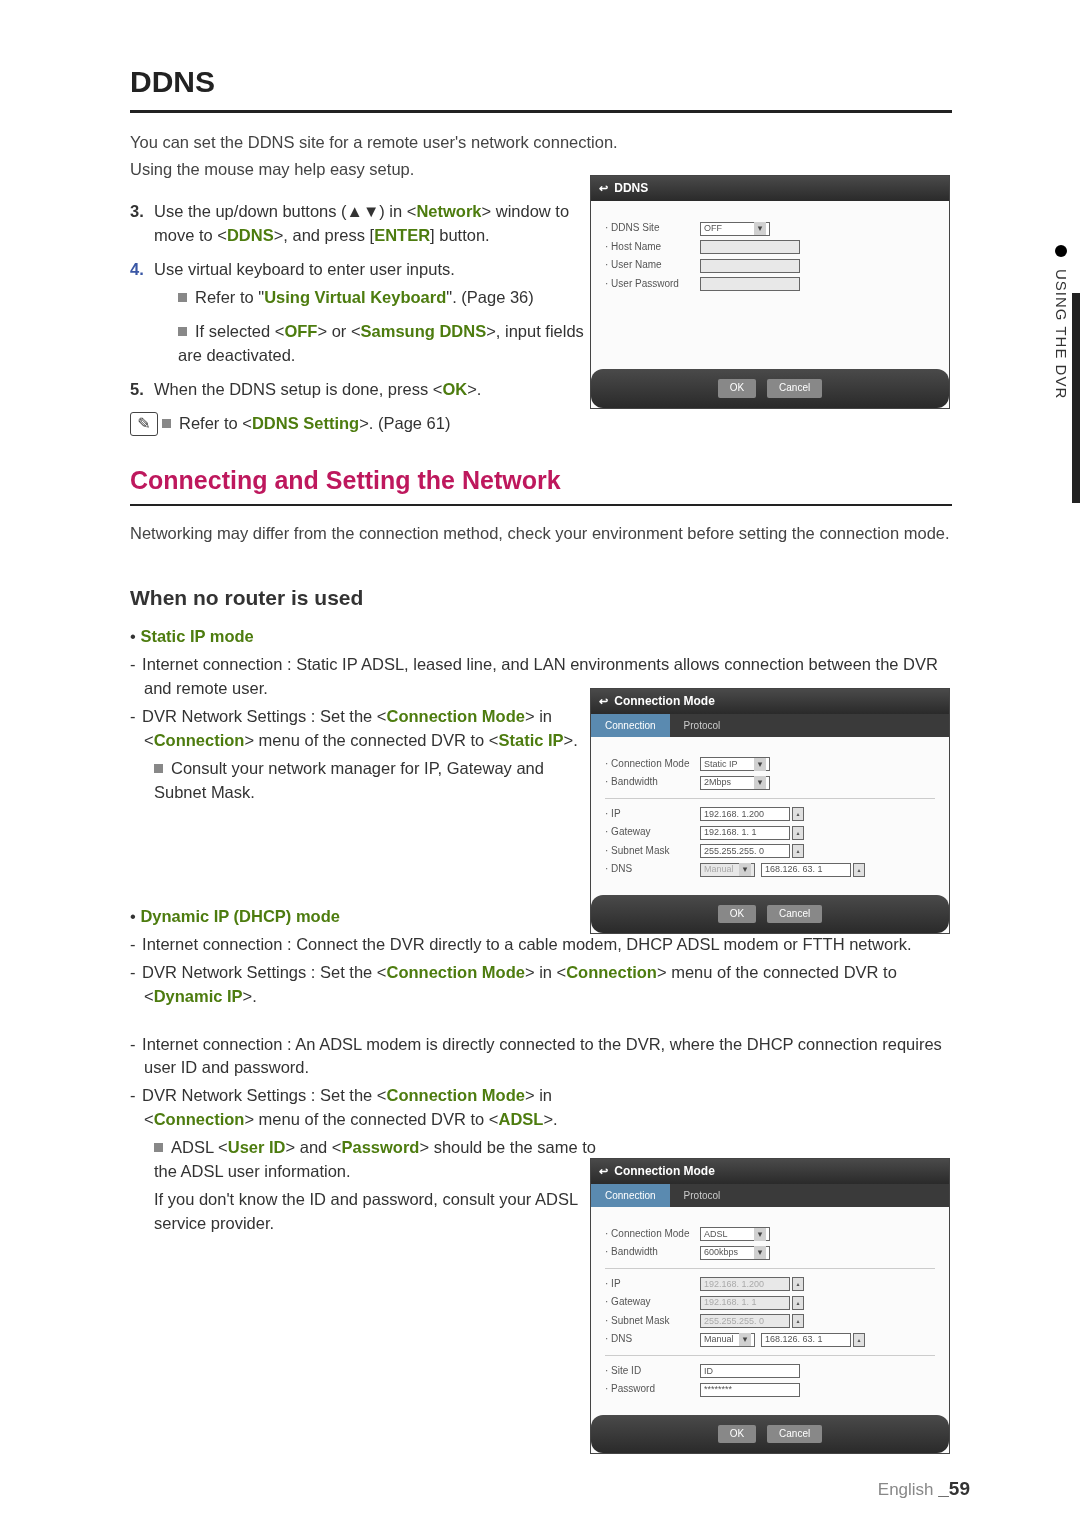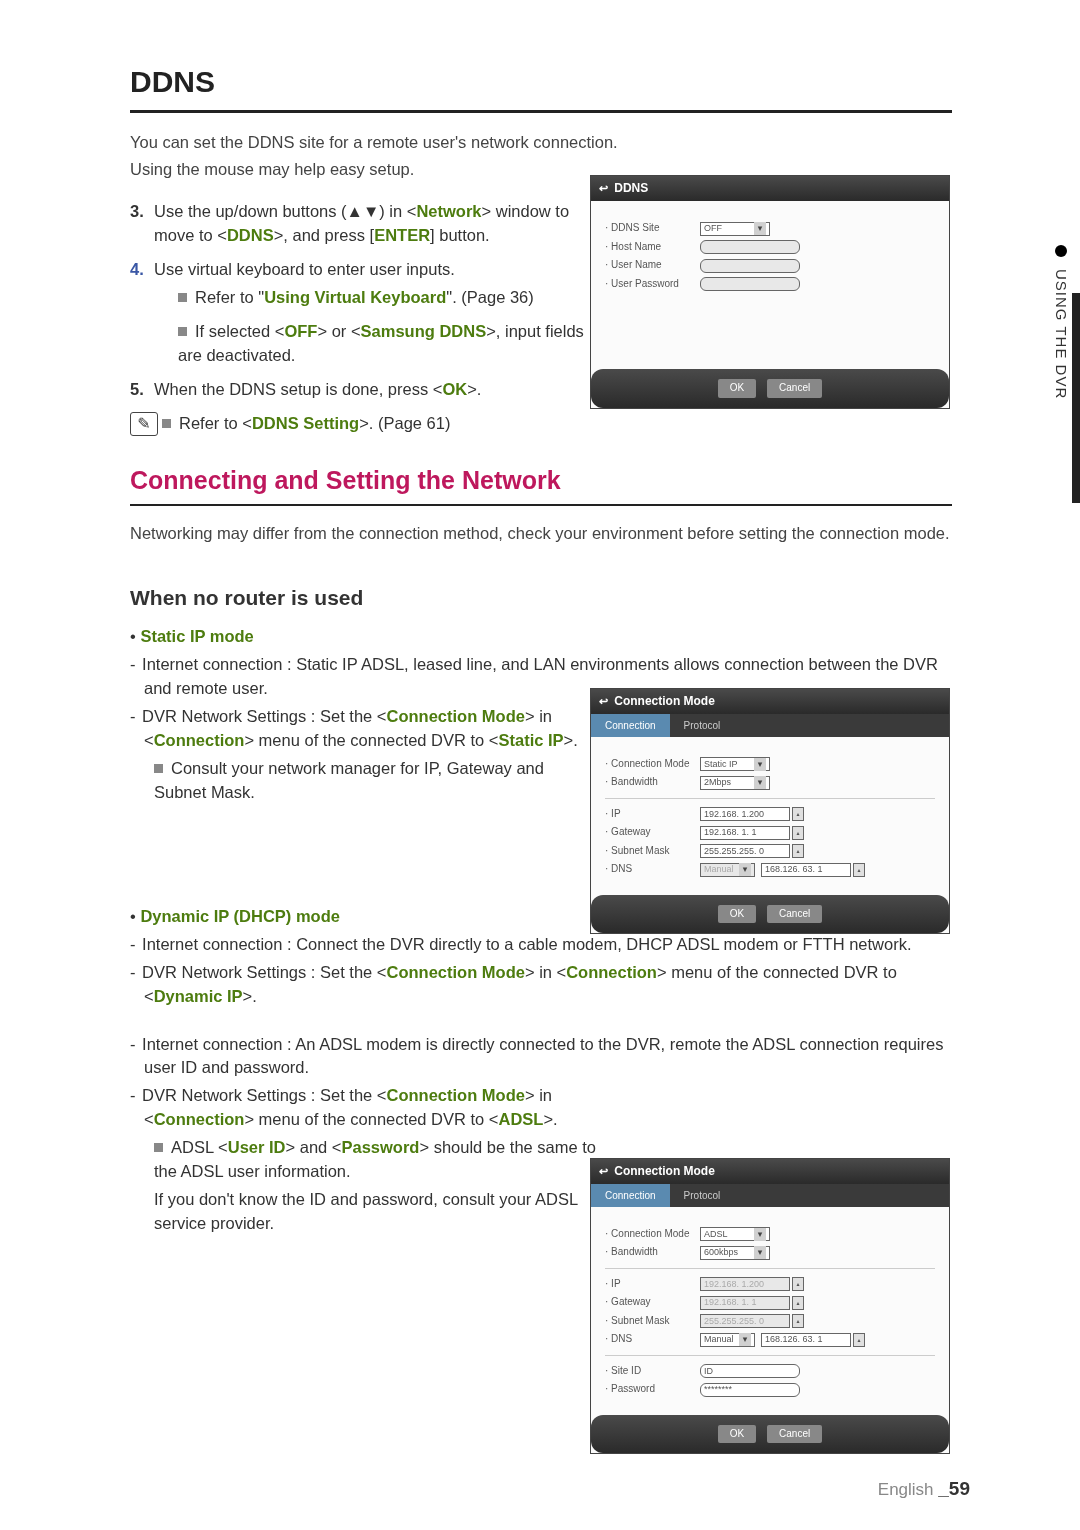--- a/index.html
+++ b/index.html
@@ -80,21 +80,21 @@
     color: #555;
   }
   .fb-title { background: linear-gradient(#4a4a4a,#2a2a2a); color:#fff; padding:4px 8px; font-size:12px; font-weight:bold; display:flex; align-items:center; gap:6px;}
   .fb-title .back::before { content:"↩"; font-size:11px; }
   .fb-body { padding: 20px 14px 14px 14px; min-height: 120px; }
   .fb-row { display:flex; align-items:center; margin-bottom:4px; }
   .fb-row label { width: 95px; color:#555; }
   .fb-row .field { flex:0 0 auto; height:14px; border:1px solid #666; background:#fff; padding:0 3px; display:flex; align-items:center; font-size:9px; }
   .fb-row .dd { width:70px; justify-content:space-between; }
   .fb-row .dd::after { content:"▾"; font-size:9px; color:#444; background:#d0d0d0; width:12px; text-align:center; margin-left:4px; }
-  .fb-row .txt { width:100px;border-radius:6px; }
+  .fb-row .txt { width:100px; }
   .fb-row .ip { width:90px; }
   .fb-row .step { width:12px; height:14px; border:1px solid #666; margin-left:2px; background:#e0e0e0; display:flex; flex-direction:column; font-size:6px; line-height:6px; align-items:center; justify-content:center;}
   .fb-row .step::before{content:"▴";}
   .fb-row .disabled { background:#e8e8e8; color:#aaa; }
   .fb-sep { border-top:1px solid #ccc; margin:8px 0; }
   .fb-foot { background: linear-gradient(#4a4a4a,#2a2a2a); padding:10px; text-align:center;border-radius:12px; }
   .fb-foot span { display:inline-block; background:#888; color:#fff; font-size:10px; padding:2px 12px; margin:0 4px; border-radius:2px; }
   .tabrow { display:flex; background:#3a3a3a; }
   .tabrow .tab { padding:3px 14px; font-size:10px; color:#ccc; border-top:2px solid transparent; }
   .tabrow .tab.active { background:#5a8ab0; color:#fff; }
@@ -251,21 +251,21 @@
       <span>Cancel</span>
     </div>
   </div>
 
   <div style="height:90px;"></div>
 
   <p class="item bull"><b>Dynamic IP (DHCP) mode</b></p>
   <p class="item dash" style="width:822px;">Internet connection : Connect the DVR directly to a cable modem, DHCP ADSL modem or FTTH network.</p>
   <p class="item dash" style="width:822px; margin-bottom:24px;"><span>DVR Network Settings : Set the &lt;</span><b>Connection Mode</b><span>&gt; in &lt;</span><b>Connection</b><span>&gt; menu of the connected DVR to &lt;</span><b>Dynamic IP</b><span>&gt;.</span></p>
 
-  <p class="item dash" style="width:822px;">Internet connection : An ADSL modem is directly connected to the DVR, remote the ADSL connection requires user ID and password.</p>
+  <p class="item dash" style="width:822px;">Internet connection : An ADSL modem is directly connected to the DVR, where the DHCP connection requires user ID and password.</p>
   <p class="item dash narrow"><span>DVR Network Settings : Set the &lt;</span><b>Connection Mode</b><span>&gt; in &lt;</span><b>Connection</b><span>&gt; menu of the connected DVR to &lt;</span><b>ADSL</b><span>&gt;.</span></p>
   <ul class="bullets narrow">
     <li><span class="sq"></span><span>ADSL &lt;</span><b>User ID</b><span>&gt; and &lt;</span><b>Password</b><span>&gt; should be the same to the ADSL user information.</span>
       <div style="margin-top:4px;">If you don't know the ID and password, consult your ADSL service provider.</div>
     </li>
   </ul>
 
   <div class="float-box" style="left:590px; top:1158px; width:360px;">
     <div class="fb-title">
         <span class="back"></span>

